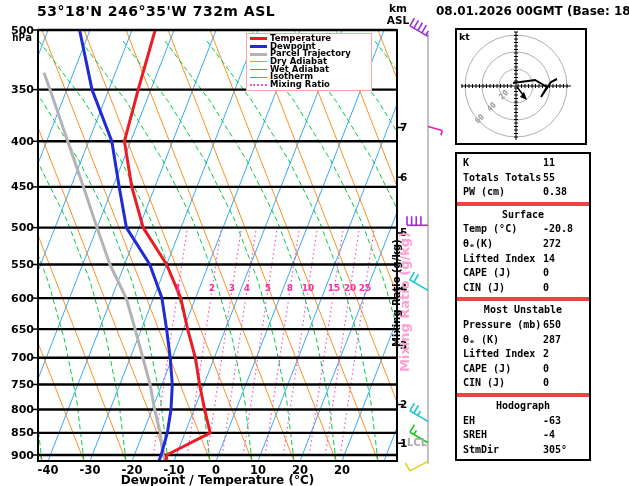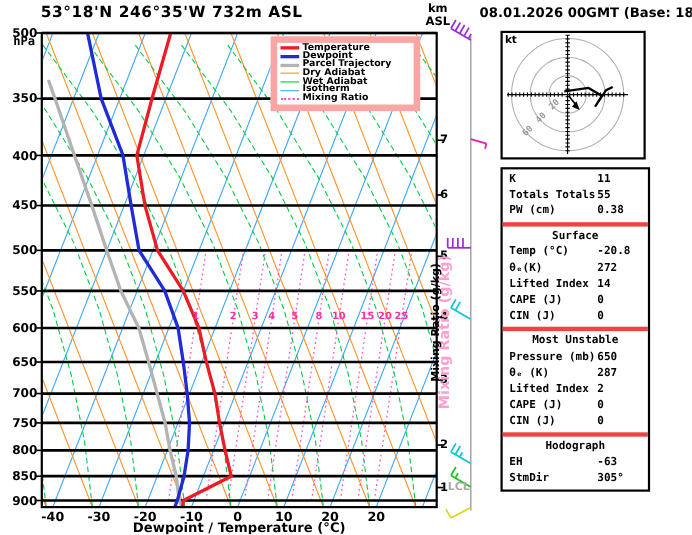--- a/index.html
+++ b/index.html
@@ -16,21 +16,21 @@
   #press-labels span{position:absolute;left:6px;width:28px;text-align:right;font-size:11px;font-weight:bold;}
   #km-labels span{position:absolute;left:400px;width:26px;font-size:10.5px;font-weight:bold;}
   #x-labels span{position:absolute;width:34px;text-align:center;top:463px;font-size:11.5px;font-weight:bold;}
   #x-title{left:80px;top:473px;width:275px;text-align:center;font-size:12px;}
   #lcl-label{left:407px;top:437px;font-size:10px;color:#a9a9a9;}
   #mr-labels span{position:absolute;top:283px;width:22px;margin-left:-11px;text-align:center;
       font-size:9px;font-weight:bold;color:#ff2fa0;}
   .mr-axis{transform:rotate(-90deg);transform-origin:left top;font-weight:bold;}
   #mr-axis-pink{left:397px;top:372px;font-size:13px;color:#ff9ed0;}
   #mr-axis-black{left:391px;top:347px;font-size:10px;color:#000;}
-  #legend{left:246px;top:33px;width:121px;height:55px;border:6px solid #fca5a5;background:#fff;
+  #legend{left:246px;top:33px;width:121px;height:55px;border:1px solid #fca5a5;background:#fff;
       padding:1px 0 0 3px;z-index:5;}
   .lg-row{display:flex;align-items:center;height:7.7px;}
   .lg-swatch{width:17px;margin-right:3px;flex:none;}
   .lg-label{font-size:8.5px;font-weight:bold;line-height:7.7px;}
   #kt-label{left:459px;top:31px;font-size:9.5px;}
   #data-table{left:455px;top:152px;width:132px;border:2px solid #000;background:#fff;
       font-family:"DejaVu Sans Mono",monospace;font-size:10px;font-weight:bold;}
   .tbl-sec{border-top:4px solid #ef4444;padding:2px 0;}
   .tbl-sec:first-child{border-top:none;}
   .tbl-head{text-align:center;line-height:14.6px;}
@@ -388,17 +388,18 @@
         <div class="tbl-head">Most Unstable</div>
         <div class="tbl-row"><span>Pressure (mb)</span><span class="tbl-val">650</span></div>
         <div class="tbl-row"><span>θₑ (K)</span><span class="tbl-val">287</span></div>
         <div class="tbl-row"><span>Lifted Index</span><span class="tbl-val">2</span></div>
         <div class="tbl-row"><span>CAPE (J)</span><span class="tbl-val">0</span></div>
         <div class="tbl-row"><span>CIN (J)</span><span class="tbl-val">0</span></div>
       </div>
       <div class="tbl-sec">
         <div class="tbl-head">Hodograph</div>
         <div class="tbl-row"><span>EH</span><span class="tbl-val">-63</span></div>
+        <div class="tbl-row"><span>SREH</span><span class="tbl-val">-4</span></div>
         <div class="tbl-row"><span>StmDir</span><span class="tbl-val">305°</span></div>
       </div>
     </div>
   <div class="abs b mono" id="copyright">© weatheronline.co.uk</div>
 </div>
 
 </body></html>

